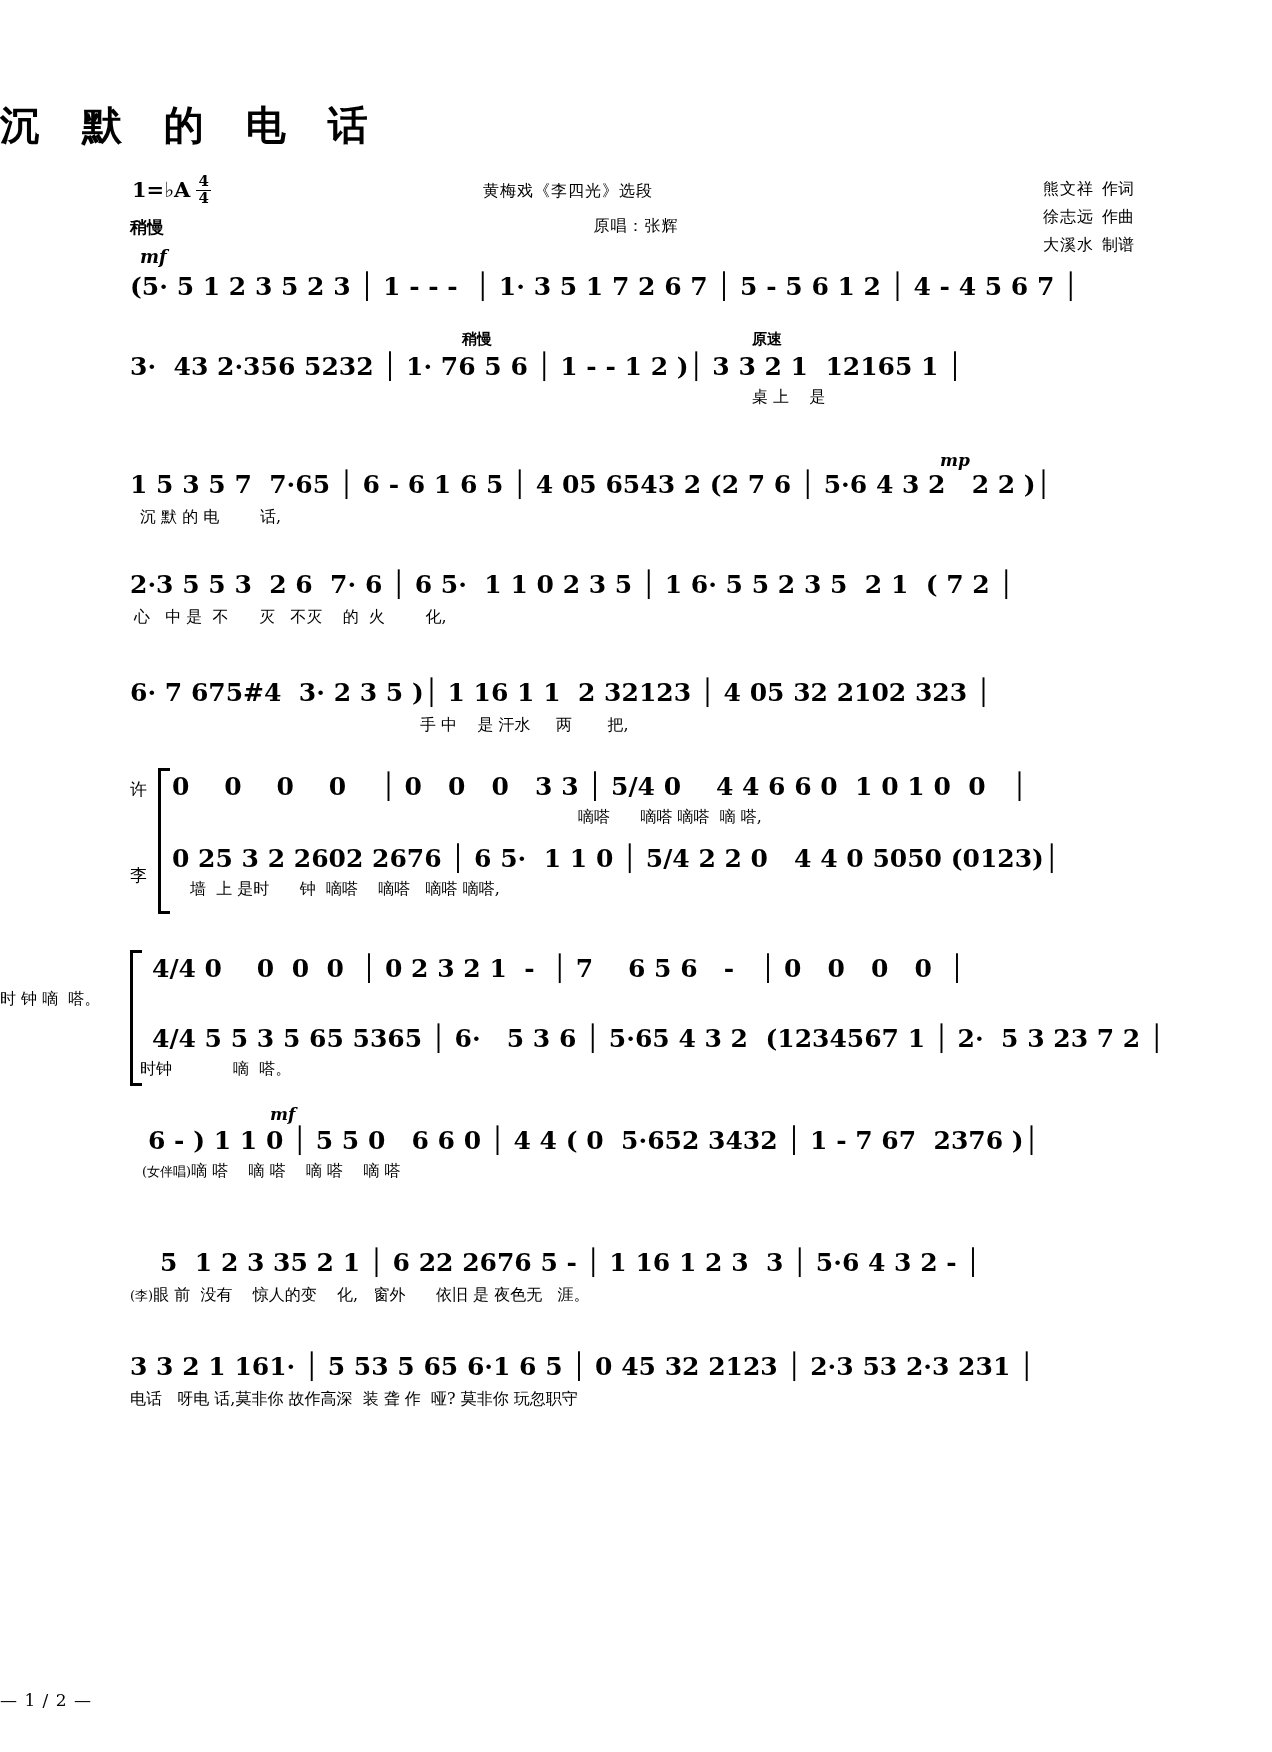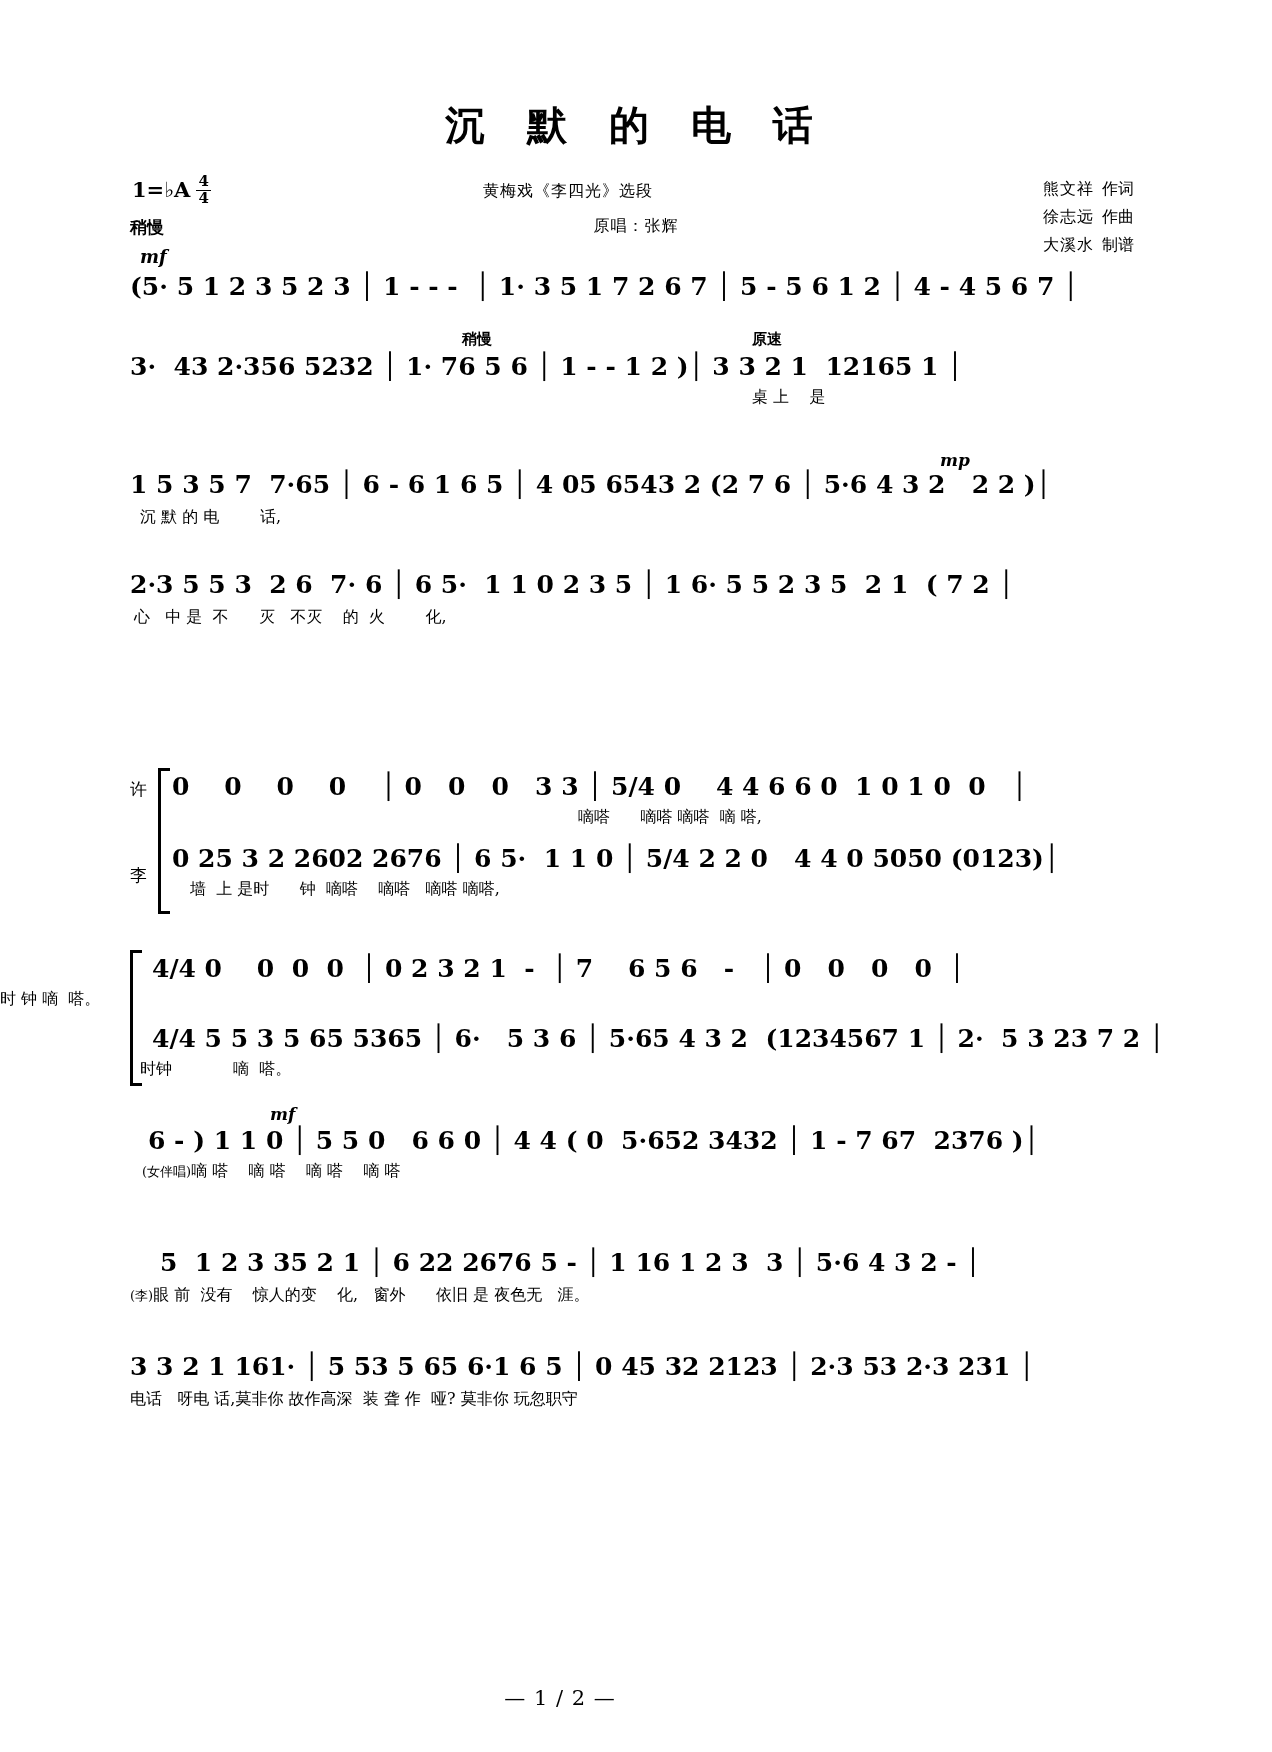--- a/index.html
+++ b/index.html
@@ -19,21 +19,20 @@
     position: relative;
     width: 1272px;
     height: 1752px;
   }
   
   .title {
     position: absolute;
     top: 98px;
     left: 0;
     width: 1272px;
-    text-align: center;
     font-size: 40px;
     font-weight: bold;
     letter-spacing: 14px;
     font-family: "DejaVu Serif", "Liberation Serif", serif;
   }
   
   .key-sig {
     position: absolute;
     top: 175px;
     left: 132px;
@@ -125,22 +124,21 @@
     font-style: italic;
     font-weight: bold;
     font-size: 17px;
     font-family: "DejaVu Serif", serif;
   }
   .footer {
     position: absolute;
     bottom: 42px;
     left: 0;
     width: 1120px;
-    text-align: center;
-    font-size: 21px;
+    font-size: 17px;
     letter-spacing: 1px;
   }
   .bracket {
     position: absolute;
     border-left: 3px solid #000;
     border-top: 3px solid #000;
     border-bottom: 3px solid #000;
     width: 9px;
   }
   .part-label {
@@ -185,20 +183,24 @@
     <div class="dyn" style="position:absolute; left:940px; top:-12px;">mp</div>
     <div class="music-line" style="margin-left:130px; margin-top:8px;">1 5 3 5 7  7·65 │ 6 - 6 1 6 5 │ 4 05 6543 2 (2 7 6 │ 5·6 4 3 2   2 2 )│</div>
     <div class="lyric-line" style="margin-left:140px; margin-top:8px;">沉 默 的 电        话,</div>
   </div>
 
   <div class="system" style="top:570px;">
     <div class="music-line" style="margin-left:130px;">2·3 5 5 3  2 6  7· 6 │ 6 5·  1 1 0 2 3 5 │ 1 6· 5 5 2 3 5  2 1  ( 7 2 │</div>
     <div class="lyric-line" style="margin-left:134px; margin-top:8px;">心   中 是  不      灭   不灭    的  火        化,</div>
   </div>
 
+  <div class="system" style="top:678px;">
+    <div class="music-line" style="margin-left:130px;">6· 7 675#4  3· 2 3 5 )│ 1 16 1 1  2 32123 │ 4 05 32 2102 323 │</div>
+    <div class="lyric-line" style="margin-left:420px; margin-top:8px;">手 中    是 汗水     两       把,</div>
+  </div>
 
   <div class="system" style="top:768px;">
     <div class="bracket" style="left:158px; top:0px; height:140px;"></div>
     <div class="part-label" style="left:130px; top:10px;">许</div>
     <div class="music-line" style="margin-left:172px; margin-top:4px;">0    0    0    0    │ 0   0   0   3 3 │ 5/4 0    4 4 6 6 0  1 0 1 0  0   │</div>
     <div class="lyric-line" style="margin-left:578px; margin-top:6px;">嘀嗒      嘀嗒 嘀嗒  嘀 嗒,</div>
     <div class="part-label" style="left:130px; top:96px;"><span>李</span></div>
     <div class="music-line" style="margin-left:172px; margin-top:16px;">0 25 3 2 2602 2676 │ 6 5·  1 1 0 │ 5/4 2 2 0   4 4 0 5050 (0123)│</div>
     <div class="lyric-line" style="margin-left:190px; margin-top:6px;">墙  上 是时      钟  嘀嗒    嘀嗒   嘀嗒 嘀嗒,</div>
   </div>

